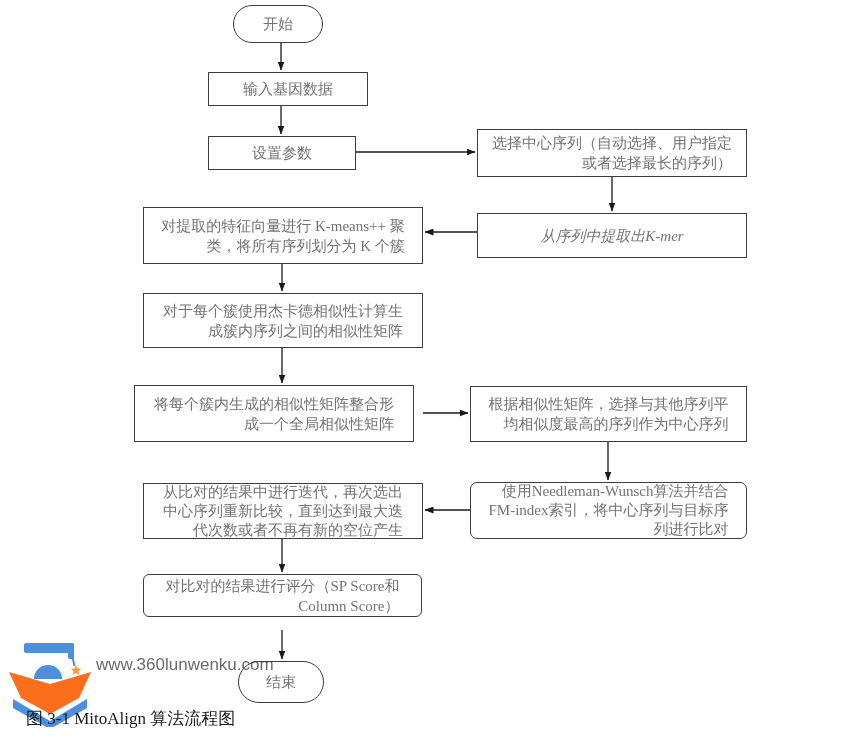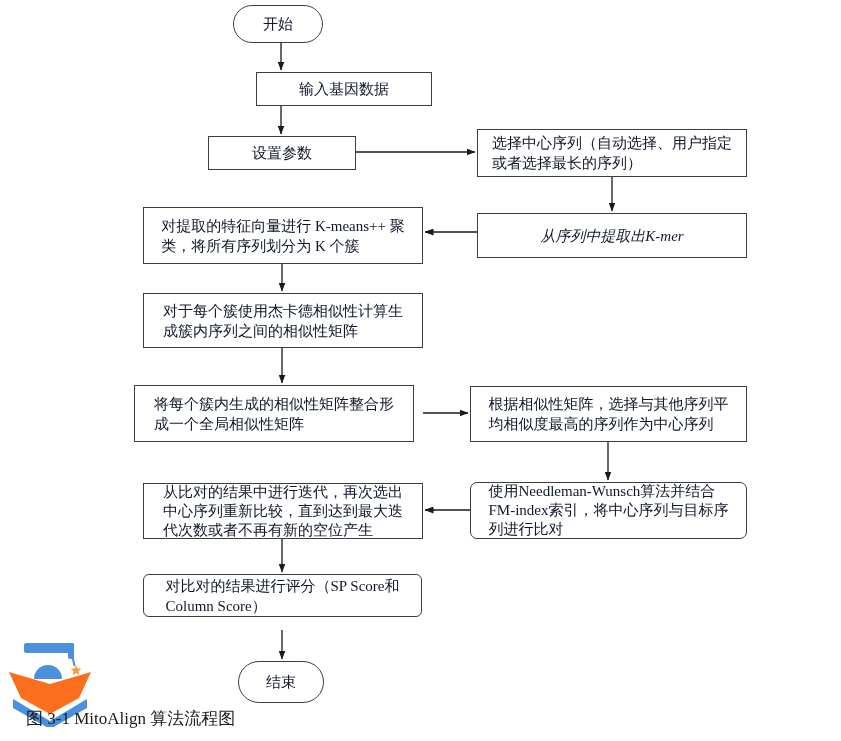--- a/index.html
+++ b/index.html
@@ -23,24 +23,24 @@
     pointer-events: none;
   }
   .node {
     position: absolute;
     box-sizing: border-box;
     border: 1px solid #3d3d3d;
     background: transparent;
     display: flex;
     align-items: center;
     justify-content: center;
-    text-align: left;
+    text-align: right;
     font-size: 15px;
     line-height: 20px;
-    color: #0f172a;
+    color: #737373;
     white-space: pre-line;
     z-index: 3;
     padding: 16px 6px;
   }
   .terminal {
     border-radius: 22px;
   }
   .caption {
     position: absolute;
     left: 8px;
@@ -106,21 +106,21 @@
       <line x1="423" y1="413" x2="468" y2="413" marker-end="url(#arrow)"></line>
       <line x1="608" y1="442" x2="608" y2="480" marker-end="url(#arrow)"></line>
       <line x1="470" y1="510" x2="425" y2="510" marker-end="url(#arrow)"></line>
       <line x1="282" y1="539" x2="282" y2="572" marker-end="url(#arrow)"></line>
       <line x1="282" y1="630" x2="282" y2="659" marker-end="url(#arrow)"></line>
     </g>
   </svg>
 
   <div class="node terminal" style="left:233px; top:5px;  width:90px;  height:38px;">开始</div>
 
-  <div class="node" style="left:208px; top:72px;  width:176px; height:34px;margin-left:48px;">输入基因数据</div>
+  <div class="node" style="left:208px; top:72px;  width:160px; height:34px;">输入基因数据</div>
 
   <div class="node" style="left:208px; top:136px; width:148px; height:18px;">设置参数</div>
 
   <div class="node" style="left:477px; top:129px; width:270px; height:48px;">选择中心序列（自动选择、用户指定
 或者选择最长的序列）</div>
 
   <div class="node" style="left:477px; top:213px; width:270px; height:45px;font-style:italic;">从序列中提取出K-mer</div>
 
   <div class="node" style="left:143px; top:207px; width:280px; height:57px;">对提取的特征向量进行 K-means++ 聚
 类，将所有序列划分为 K 个簇</div>
@@ -158,18 +158,19 @@
 
       <path d="M28,38 a14,14 0 0 1 28,0 Z" fill="#4b8fdd"></path>
 
       <polygon points="3,31 44,43 44,73 15,57" fill="#fa6e1e"></polygon>
       <polygon points="85,31 44,43 44,73 73,57" fill="#fa6e1e"></polygon>
 
       <polygon points="7,58 44,80 44,88 7,67" fill="#4b8fdd"></polygon>
       <polygon points="81,58 44,80 44,88 81,67" fill="#4b8fdd"></polygon>
     </svg>
     <div class="wm-text">
+      <div class="wm-url">www.360lunwenku.com</div>
     </div>
   </div>
 
   <div class="caption">图 3-1 MitoAlign 算法流程图</div>
 
 </div>
 
 </body></html>

